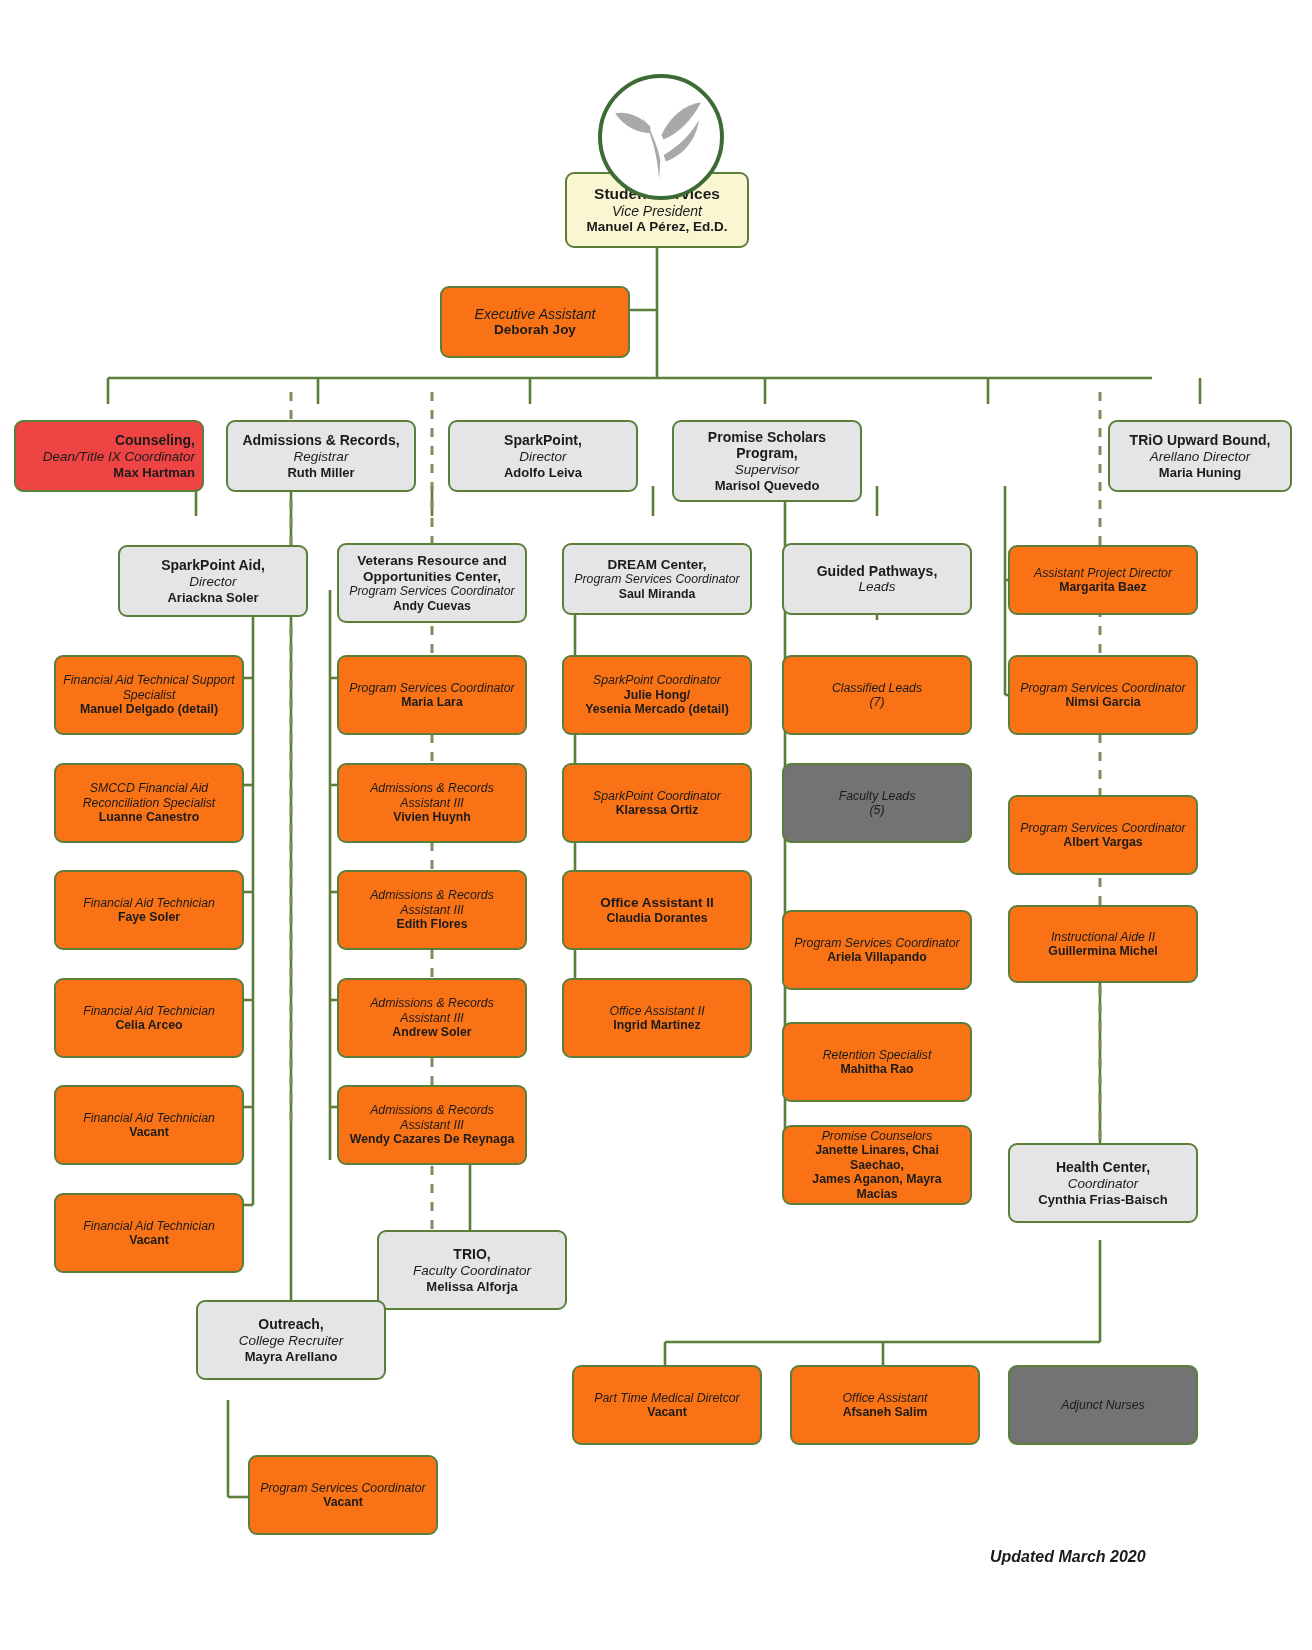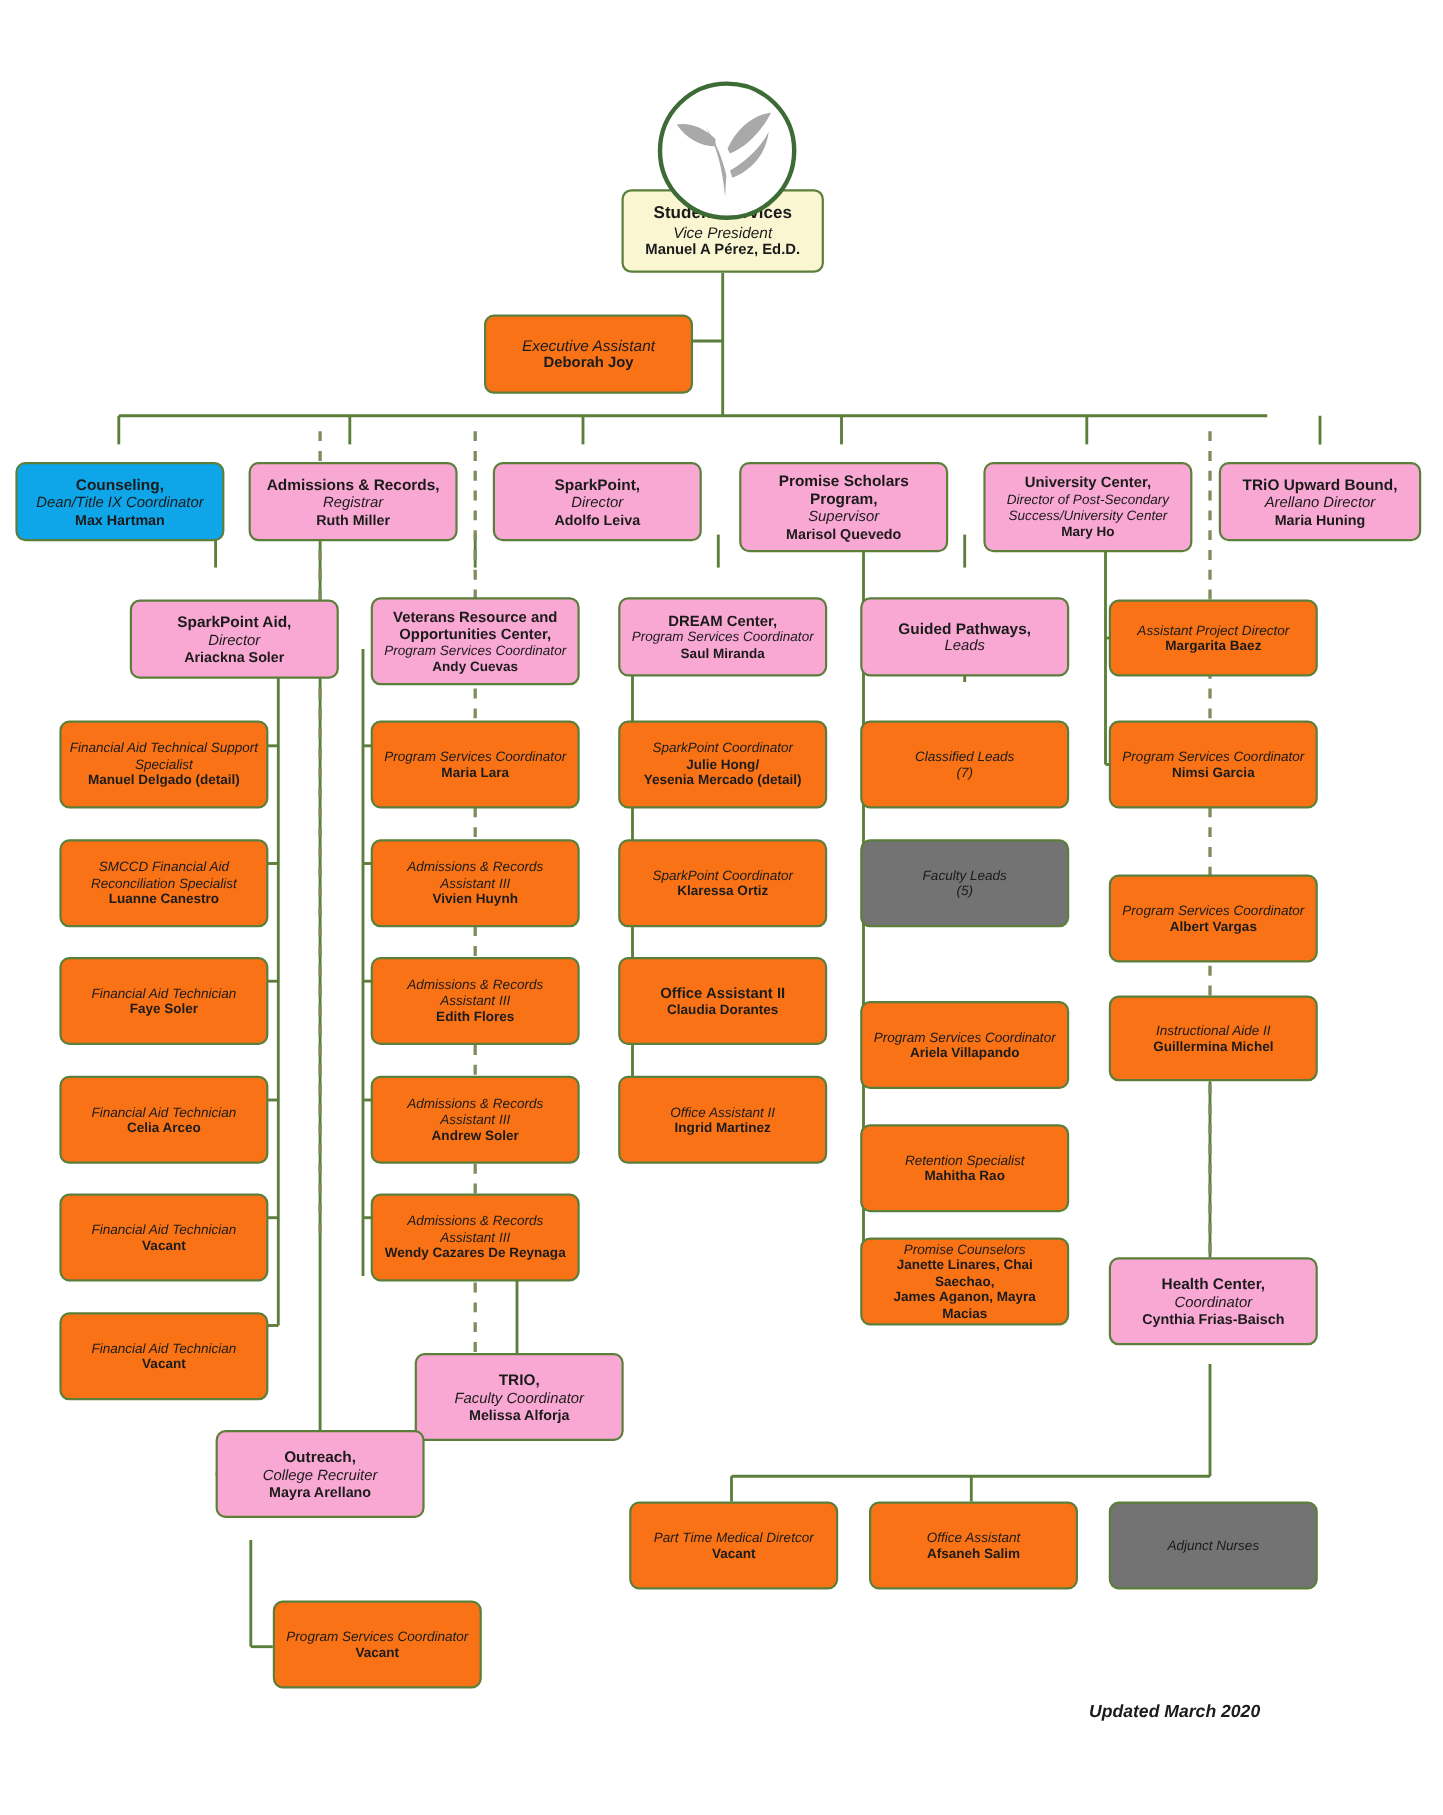--- a/index.html
+++ b/index.html
@@ -11,23 +11,23 @@
   #canvas{position:relative;width:1312px;height:1650px;}
   svg#wires{position:absolute;left:0;top:0;width:1312px;height:1650px;}
 
   .node{
     position:absolute;box-sizing:border-box;
     border:2px solid #5b7f3a;border-radius:9px;
     display:flex;flex-direction:column;align-items:center;justify-content:center;
     text-align:center;padding:5px 7px;line-height:1.18;
     z-index:5;
   }
-  .green{background:#f9a8d4;}
+  .green{background:#e5e5e5;}
   .blue{background:#f97316;}
-  .peach{background:#0ea5e9;}
+  .peach{background:#ef4444;align-items:flex-end;}
   .mauve{background:#737373;}
   .cream{background:#fbf6d2;}
 
   .t-title{font-weight:bold;font-size:15.5px;}
   .t-role{font-style:italic;font-size:14px;}
   .t-name{font-weight:bold;font-size:13.5px;}
 
   .sm .t-title{font-size:14px;}
   .sm .t-role{font-size:13.5px;}
   .sm .t-name{font-size:13px;}
@@ -168,25 +168,20 @@
     <div class="t-role">Director</div>
     <div class="t-name">Adolfo Leiva</div>
   </div>
 
   <div class="node green sm" style="left:672px;top:420px;width:190px;height:82px;">
     <div class="t-title">Promise Scholars Program,</div>
     <div class="t-role">Supervisor</div>
     <div class="t-name">Marisol Quevedo</div>
   </div>
 
-  <div class="node green xs" style="left:894px;top:420px;width:190px;height:82px;">
-    <div class="t-title">University Center,</div>
-    <div class="t-role">Director of Post-Secondary Success/University Center</div>
-    <div class="t-name">Mary Ho</div>
-  </div>
 
   <div class="node green sm" style="left:1108px;top:420px;width:184px;height:72px;">
     <div class="t-title">TRiO Upward Bound,</div>
     <div class="t-role">Arellano Director</div>
     <div class="t-name">Maria Huning</div>
   </div>
 
   <div class="node green sm" style="left:118px;top:545px;width:190px;height:72px;">
     <div class="t-title">SparkPoint Aid,</div>
     <div class="t-role">Director</div>

